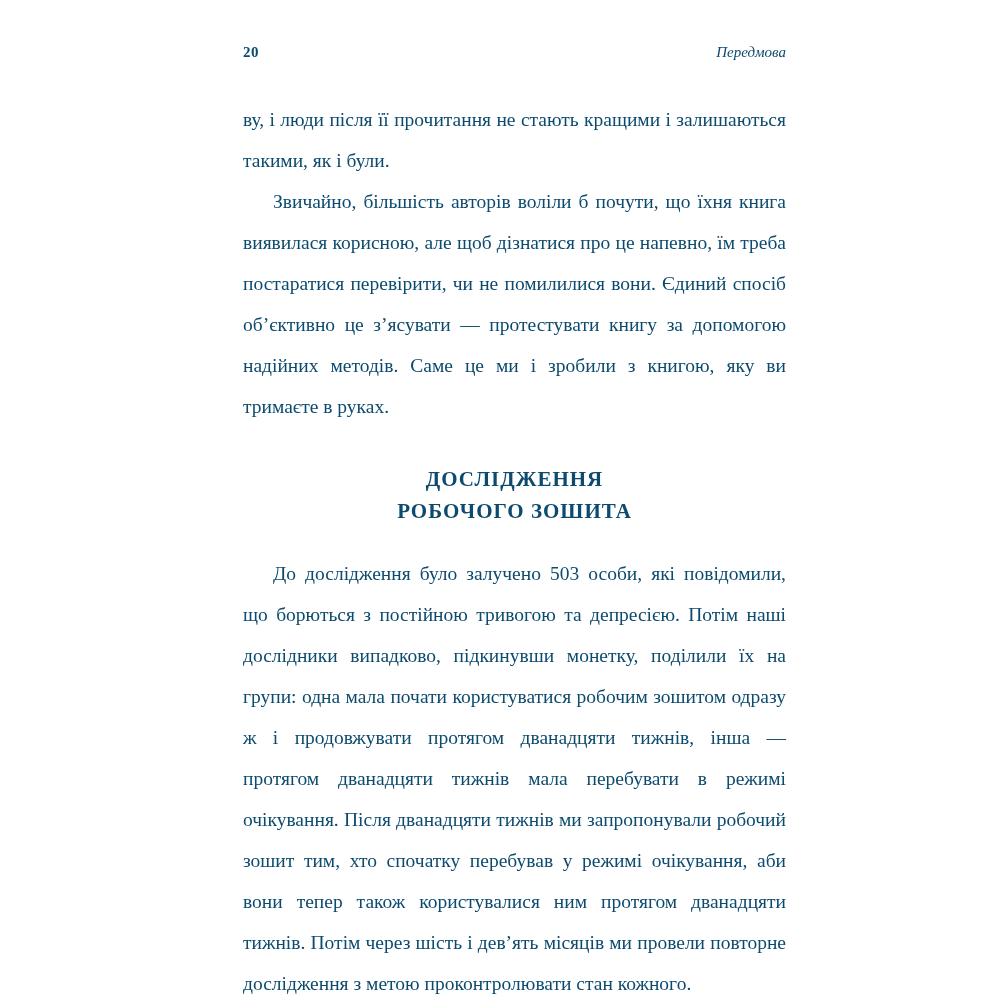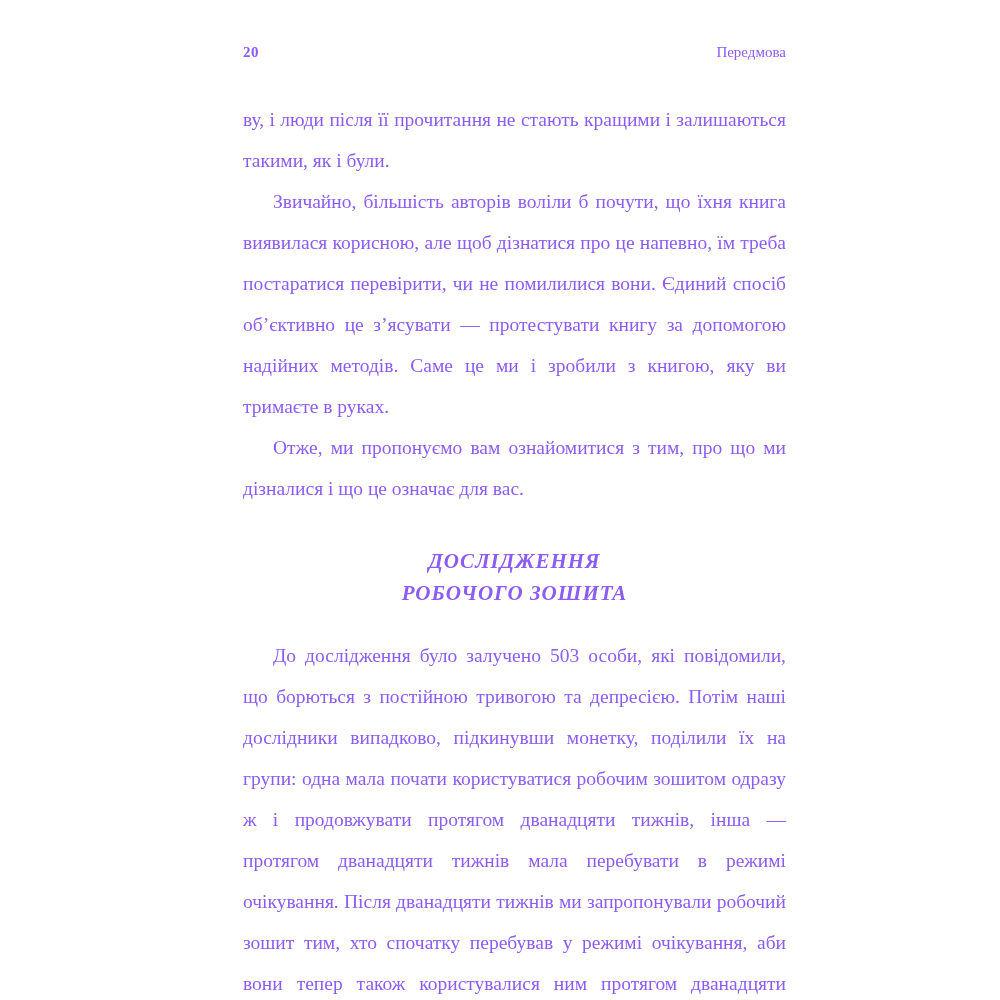--- a/index.html
+++ b/index.html
@@ -6,78 +6,77 @@
     margin: 0;
     padding: 0;
     background: #ffffff;
   }
   .page {
     position: relative;
     width: 1000px;
     height: 1000px;
     background: #ffffff;
     font-family: "Liberation Serif", "DejaVu Serif", serif;
-    color: #8b5cf6;
+    color: #0c4a6e;
     overflow: hidden;
   }
   .content-column {
     position: absolute;
     left: 243px;
     top: 44px;
     width: 543px;
   }
   .running-header {
     display: flex;
     justify-content: space-between;
     align-items: baseline;
     font-size: 15px;
     margin-bottom: 38px;
   }
   .running-header .page-num {
     font-weight: bold;
     letter-spacing: 0.5px;
   }
   .running-header .head-title {
+    font-style: italic;
   }
   .body-text p {
     margin: 0;
     font-size: 19.5px;
     line-height: 41px;
     text-align: justify;
     text-justify: inter-word;
   }
   .body-text p.indent {
     text-indent: 30px;
   }
   .section-heading {
     margin: 36px 0 26px 0;
     text-align: center;
     font-weight: bold;
     font-size: 21px;
     line-height: 32px;
     letter-spacing: 1px;
     white-space: pre-line;
-    font-style: italic;
   }
 </style>
 </head>
 <body>
 
 <div class="page">
   <div class="content-column">
 
     <div class="running-header">
       <span class="page-num">20</span>
       <span class="head-title">Передмова</span>
     </div>
 
     <div class="body-text">
       <p>ву, і люди після її прочитання не стають кращими і залишаються такими, як і були.</p>
       <p class="indent">Звичайно, більшість авторів воліли б почути, що їхня книга виявилася корисною, але щоб дізнатися про це напевно, їм треба постаратися перевірити, чи не помилилися вони. Єдиний спосіб об’єктивно це з’ясувати — протестувати книгу за допомогою надійних методів. Саме це ми і зробили з книгою, яку ви тримаєте в руках.</p>
-      <p class="indent">Отже, ми пропонуємо вам ознайомитися з тим, про що ми дізналися і що це означає для вас.</p>
 
       <h2 class="section-heading">ДОСЛІДЖЕННЯ
 РОБОЧОГО ЗОШИТА</h2>
 
       <p class="indent">До дослідження було залучено 503 особи, які повідомили, що борються з постійною тривогою та депресією. Потім наші дослідники випадково, підкинувши монетку, поділили їх на групи: одна мала почати користуватися робочим зошитом одразу ж і продовжувати протягом дванадцяти тижнів, інша — протягом дванадцяти тижнів мала перебувати в режимі очікування. Після дванадцяти тижнів ми запропонували робочий зошит тим, хто спочатку перебував у режимі очікування, аби вони тепер також користувалися ним протягом дванадцяти тижнів. Потім через шість і дев’ять місяців ми провели повторне дослідження з метою проконтролювати стан кожного.</p>
       <p class="indent">Зазначимо, що ми не контактували з жодним читачем, що брав участь у дослідженні, тому з нашого боку не було ніяких настанов чи терапії. Все, що ми пропонували учасникам, — це самостійно читати посібник та працювати з поданим там матеріалом. І це все!</p>
     </div>
 
   </div>
 </div>

